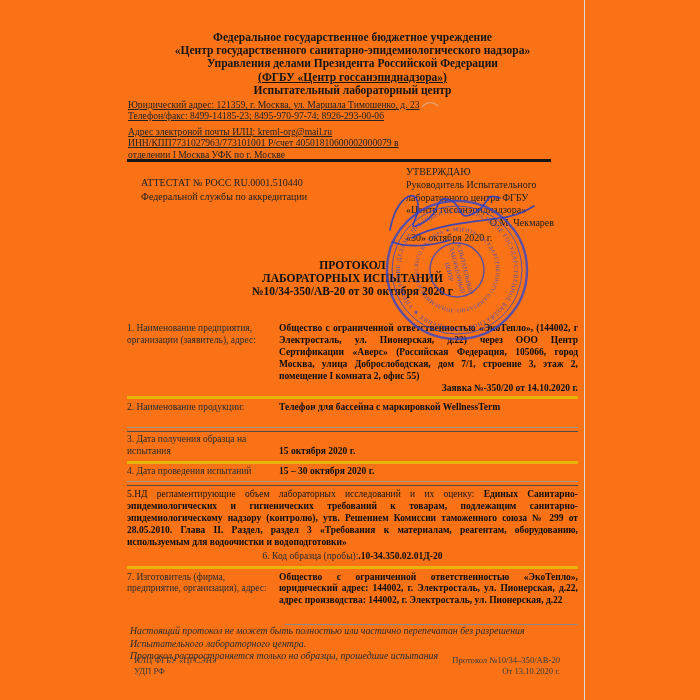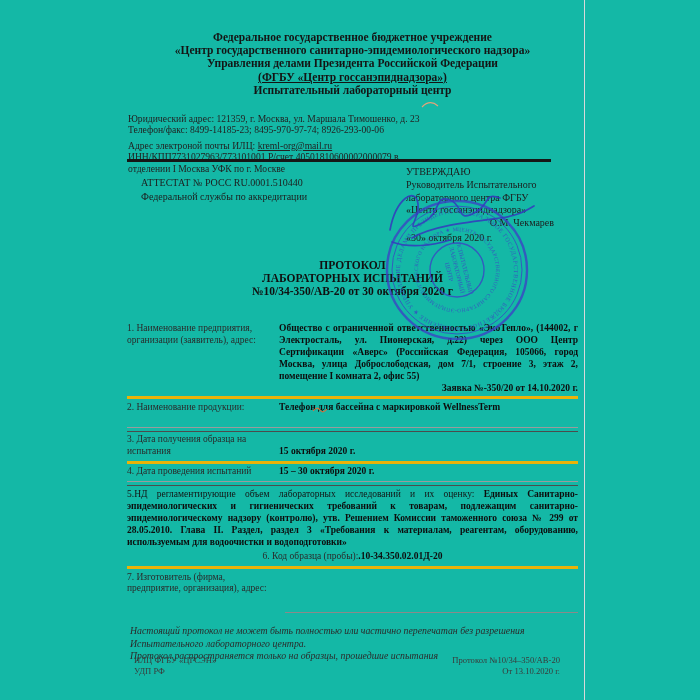--- a/index.html
+++ b/index.html
@@ -1,24 +1,24 @@
 <!DOCTYPE html>
 <html><head>
 <meta charset="utf-8">
 <style>
   html,body{margin:0;padding:0;background:#ffffff;}
   body{font-family:"Liberation Serif","DejaVu Serif",serif;color:#1c1c1c;}
-  #page{position:relative;width:700px;height:700px;background:#14b8a6;overflow:hidden;}
+  #page{position:relative;width:700px;height:700px;background:#f97316;overflow:hidden;}
   .scan-edge{position:absolute;left:584px;top:0;width:1px;height:700px;background:#d9d9d9;}
 
   
   .org-block{position:absolute;left:127px;top:31px;width:451px;text-align:center;
              font-weight:bold;font-size:11.5px;line-height:13.2px;color:#141414;}
   .org-block .u{text-decoration:underline;}
-  .contact-block{position:absolute;left:128px;top:113px;width:440px;font-size:9.6px;line-height:11.4px;color:#222;}
+  .contact-block{position:absolute;left:128px;top:99px;width:440px;font-size:9.6px;line-height:11.4px;color:#222;text-decoration:underline;}
   .contact-block .gap{height:4px;}
   .email-link{text-decoration:underline;color:#222;}
 
   .rule-thick{position:absolute;left:127px;top:159px;width:424px;height:3px;background:#161616;}
 
   .attestat{position:absolute;left:141px;top:176px;font-size:10px;line-height:13.5px;color:#1d1d1d;}
   .approval{position:absolute;left:406px;top:166px;width:148px;font-size:10px;line-height:12.8px;color:#1d1d1d;}
   .approval .sign-line{text-align:right;}
   .approval .date-line{margin-top:2px;}
 
@@ -162,20 +162,21 @@
     <div class="para">
       <span>5.НД  регламентирующие  объем  лабораторных  исследований  и  их  оценку:  </span><b>Единых Санитарно-эпидемиологических и гигиенических требований к товарам, подлежащим санитарно-эпидемиологическому надзору (контролю),  утв. Решением Комиссии таможенного союза № 299 от 28.05.2010. Глава II. Раздел, раздел 3 «Требования к материалам, реагентам, оборудованию, используемым для водоочистки и водоподготовки»</b>
     </div>
 
     <div class="codeline bline">
       <span>6. Код образца (пробы):</span><b>.10-34.350.02.01Д-20</b>
     </div>
 
     <div class="frow p1">
       <div class="fl">7. Изготовитель (фирма, предприятие, организация), адрес:</div>
+      <div class="fv">Общество с ограниченной ответственностью «ЭкоТепло», юридический адрес: 144002, г. Электросталь, ул. Пионерская, д.22, адрес производства: 144002, г. Электросталь, ул. Пионерская, д.22</div>
     </div>
 
     <div class="value-hr"></div>
   </div>
 
   <div class="notes">
     <div>Настоящий протокол не может быть полностью или частично перепечатан без разрешения Испытательного лабораторного центра.</div>
     <div>Протокол распространяется только на образцы, прошедшие испытания</div>
   </div>
 

